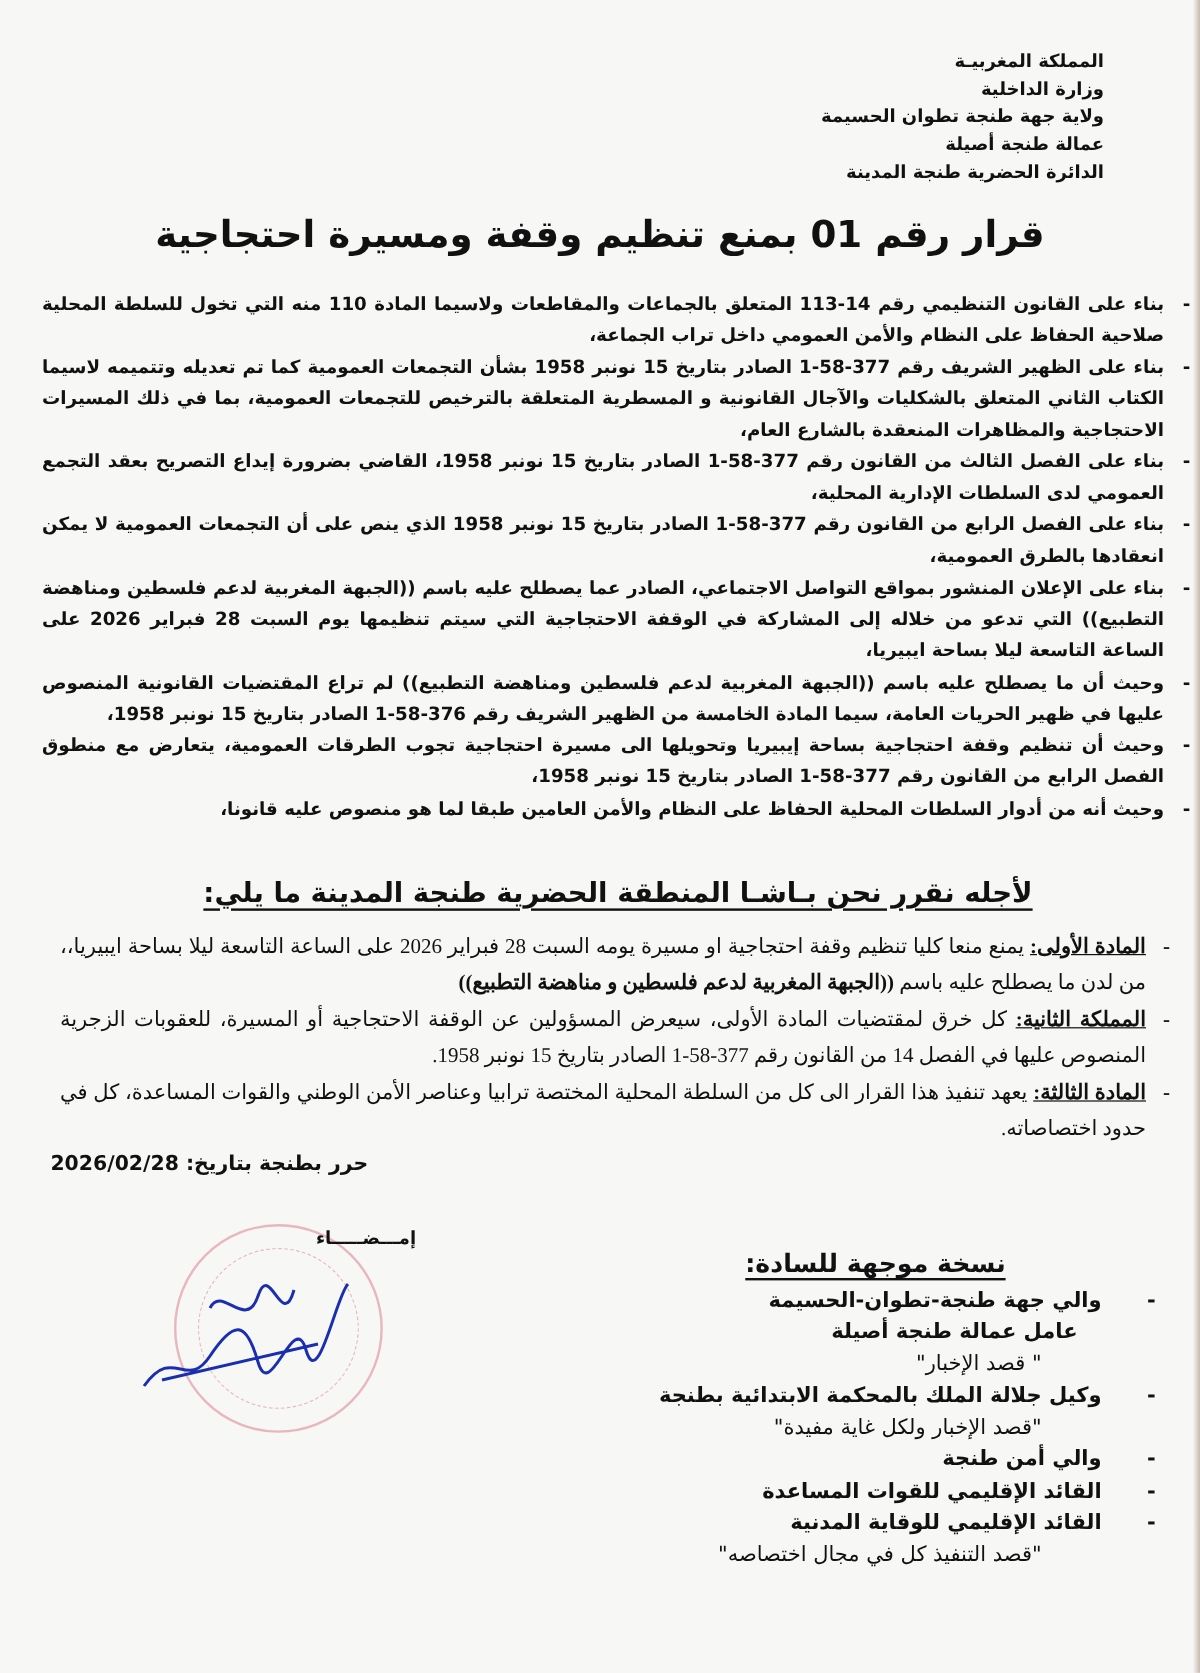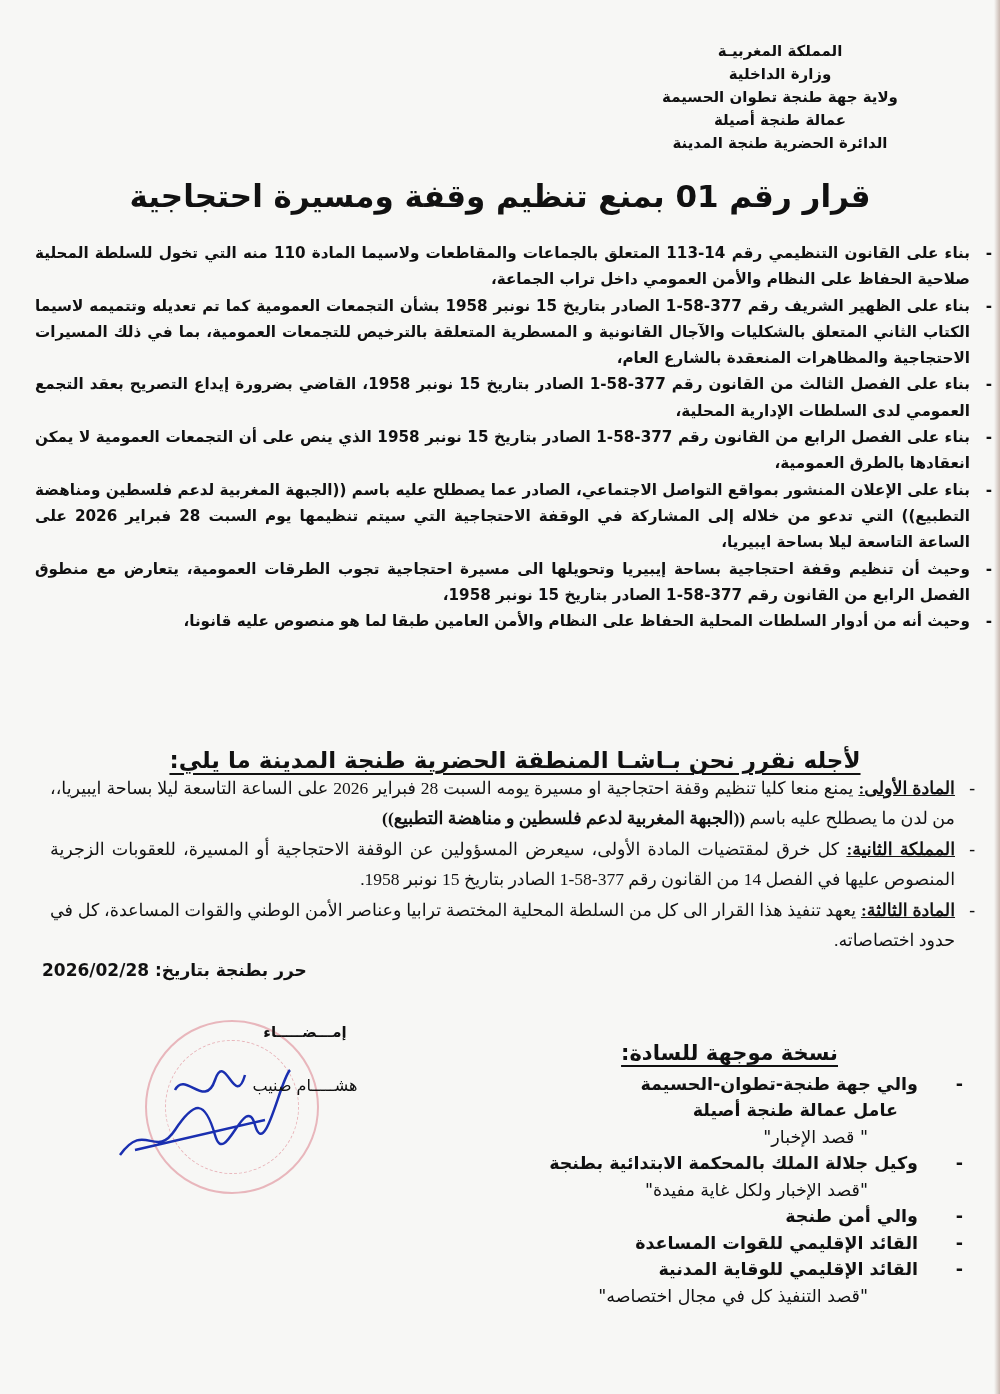--- a/index.html
+++ b/index.html
@@ -6,40 +6,40 @@
   body {
     width: 1000px; height: 1394px; overflow: hidden;
     background: #f7f7f5;
     font-family: "DejaVu Sans", sans-serif;
     color: #111;
     position: relative;
   }
   .page { position: absolute; inset: 0; direction: rtl; }
   .header {
     position: absolute; top: 40px; right: 80px; width: 280px;
-    text-align: center; font-weight: bold; font-size: 15px; line-height: 23px;
+    font-weight: bold; font-size: 15px; line-height: 23px;
   }
   .title {
     position: absolute; top: 178px; left: 100px; width: 800px;
     text-align: center; font-weight: bold; font-size: 31px; letter-spacing: -0.5px;
   }
   .clauses {
     position: absolute; top: 240px; right: 30px; width: 935px;
     margin: 0; padding: 0; list-style: none;
     font-weight: bold; font-size: 15.2px; line-height: 26.3px;
     text-align: justify;
   }
   .clauses li { position: relative; padding-right: 0; }
   .clauses li::before {
     content: "-"; position: absolute; right: -22px; top: 0; font-weight: bold;
   }
   .decision-heading {
     position: absolute; top: 732px; left: 130px; width: 770px;
     text-align: center; font-weight: bold; font-size: 23px;
-    text-decoration: underline; text-underline-offset: 5px; margin-top: 15px;
+    text-decoration: underline; text-underline-offset: 5px;
   }
   .articles {
     position: absolute; top: 774px; right: 45px; width: 905px;
     margin: 0; padding: 0; list-style: none;
     font-family: "Liberation Serif", serif; font-size: 17.5px; line-height: 29.5px;
     text-align: justify;
   }
   .articles li { position: relative; margin-bottom: 2px; }
   .articles li::before { content: "-"; position: absolute; right: -20px; top: 0; font-weight: bold; }
   .art-label { font-weight: bold; text-decoration: underline; }
@@ -89,20 +89,21 @@
   </div>
 
   <div class="title">قرار رقم 01 بمنع تنظيم وقفة ومسيرة احتجاجية</div>
 
   <ul class="clauses">
     <li>بناء على القانون التنظيمي رقم 14-113 المتعلق بالجماعات والمقاطعات ولاسيما المادة 110 منه التي تخول للسلطة المحلية صلاحية الحفاظ على النظام والأمن العمومي داخل تراب الجماعة،</li>
     <li>بناء على الظهير الشريف رقم 377-58-1 الصادر بتاريخ 15 نونبر 1958 بشأن التجمعات العمومية كما تم تعديله وتتميمه لاسيما الكتاب الثاني المتعلق بالشكليات والآجال القانونية و المسطرية المتعلقة بالترخيص للتجمعات العمومية، بما في ذلك المسيرات الاحتجاجية والمظاهرات المنعقدة بالشارع العام،</li>
     <li>بناء على الفصل الثالث من القانون رقم 377-58-1 الصادر بتاريخ 15 نونبر 1958، القاضي بضرورة إيداع التصريح بعقد التجمع العمومي لدى السلطات الإدارية المحلية،</li>
     <li>بناء على الفصل الرابع من القانون رقم 377-58-1 الصادر بتاريخ 15 نونبر 1958 الذي ينص على أن التجمعات العمومية لا يمكن انعقادها بالطرق العمومية،</li>
     <li>بناء على الإعلان المنشور بمواقع التواصل الاجتماعي، الصادر عما يصطلح عليه باسم ((الجبهة المغربية لدعم فلسطين ومناهضة التطبيع)) التي تدعو من خلاله إلى المشاركة في الوقفة الاحتجاجية التي سيتم تنظيمها يوم السبت 28 فبراير 2026 على الساعة التاسعة ليلا بساحة ايبيريا،</li>
+    <li>وحيث أن ما يصطلح عليه باسم ((الجبهة المغربية لدعم فلسطين ومناهضة التطبيع)) لم تراع المقتضيات القانونية المنصوص عليها في ظهير الحريات العامة، سيما المادة الخامسة من الظهير الشريف رقم 376-58-1 الصادر بتاريخ 15 نونبر 1958،</li>
     <li>وحيث أن تنظيم وقفة احتجاجية بساحة إيبيريا وتحويلها الى مسيرة احتجاجية تجوب الطرقات العمومية، يتعارض مع منطوق الفصل الرابع من القانون رقم 377-58-1 الصادر بتاريخ 15 نونبر 1958،</li>
     <li>وحيث أنه من أدوار السلطات المحلية الحفاظ على النظام والأمن العامين طبقا لما هو منصوص عليه قانونا،</li>
   </ul>
 
   <div class="decision-heading">لأجله نقرر نحن بـاشـا المنطقة الحضرية طنجة المدينة ما يلي:</div>
 
   <ul class="articles">
     <li>
       <span class="art-label">المادة الأولى:</span><span> يمنع منعا كليا تنظيم وقفة احتجاجية او مسيرة يومه السبت 28 فبراير 2026 على الساعة التاسعة ليلا بساحة ايبيريا،، من لدن ما يصطلح عليه باسم </span><span class="art-bold">((الجبهة المغربية لدعم فلسطين و مناهضة التطبيع))</span>
     </li>
@@ -116,21 +117,20 @@
 
   <div class="signed-place">حرر بطنجة بتاريخ: 2026/02/28</div>
 
   <div class="stamp"></div>
   <svg class="sig-scribble" viewBox="0 0 180 110">
     <path d="M5 95 C30 60, 40 100, 60 70 S90 40, 100 75 S130 30, 140 65 S165 20, 175 10 M20 90 L150 60 M60 30 C70 10, 90 50, 100 20 S120 50, 130 15" fill="none" stroke="#1a2fb0" stroke-width="2.5"></path>
   </svg>
 
   <div class="signature-block">
     <div>إمـــضـــــاء</div>
-    <div class="sig-name">هشـــــام صنيب</div>
   </div>
 
   <div class="copies">
     <div class="copies-title">نسخة موجهة للسادة:</div>
     <ul>
       <li class="bullet">والي جهة طنجة-تطوان-الحسيمة</li>
       <li class="sub">عامل عمالة طنجة أصيلة</li>
       <li class="note">" قصد الإخبار"</li>
       <li class="bullet">وكيل جلالة الملك بالمحكمة الابتدائية بطنجة</li>
       <li class="note">"قصد الإخبار ولكل غاية مفيدة"</li>

